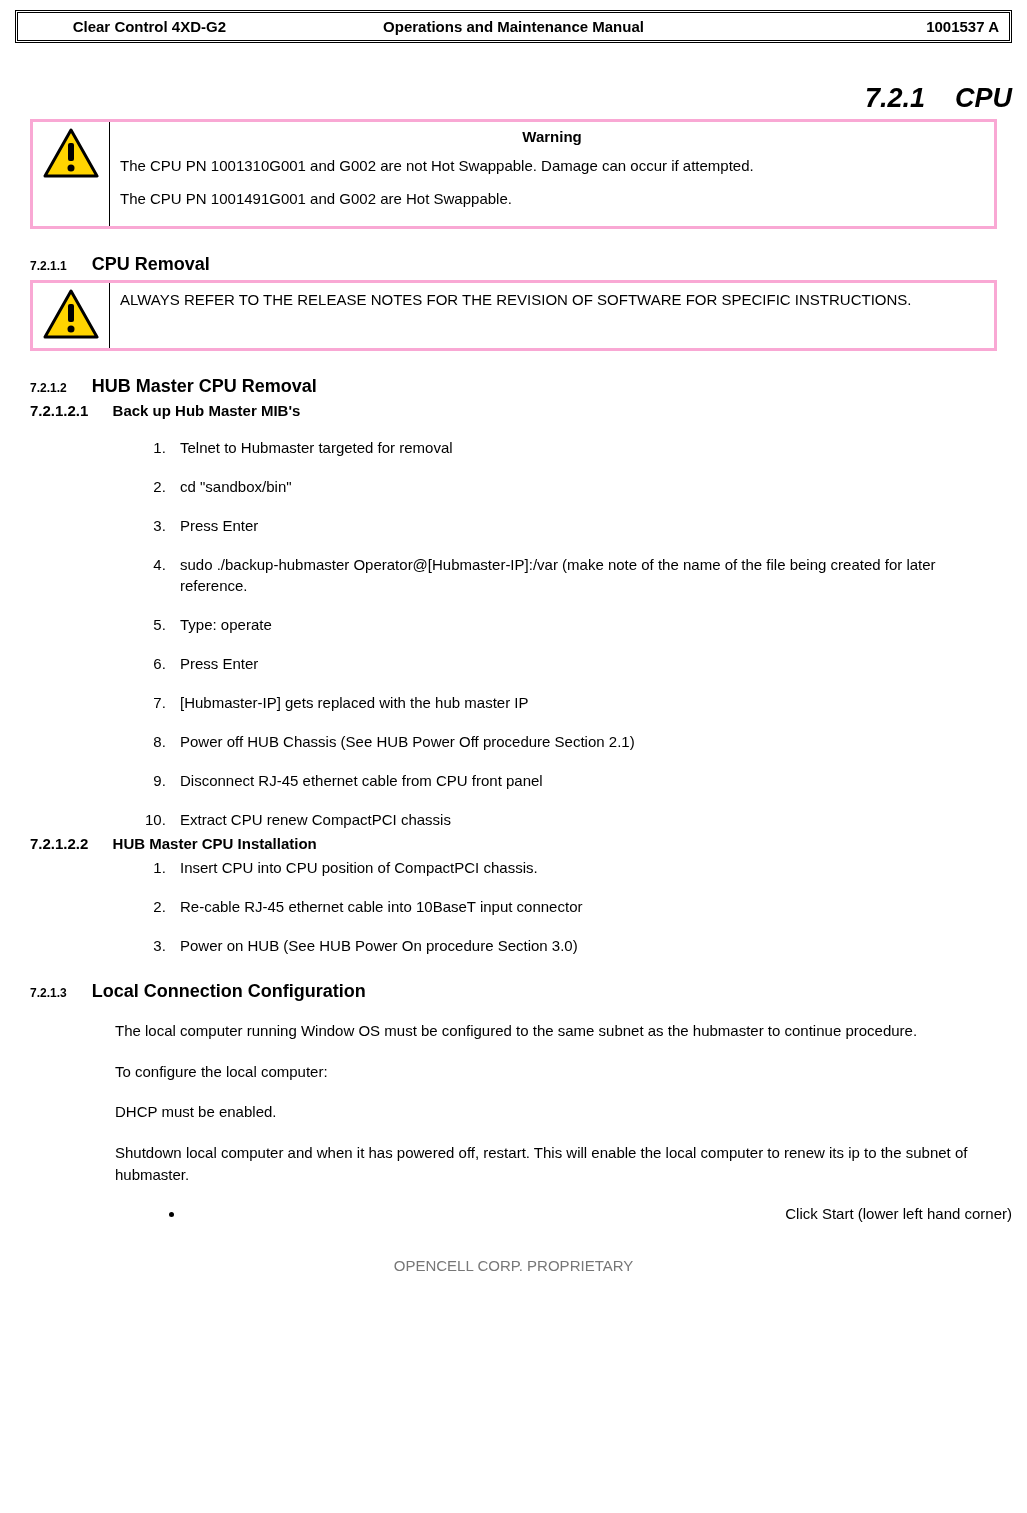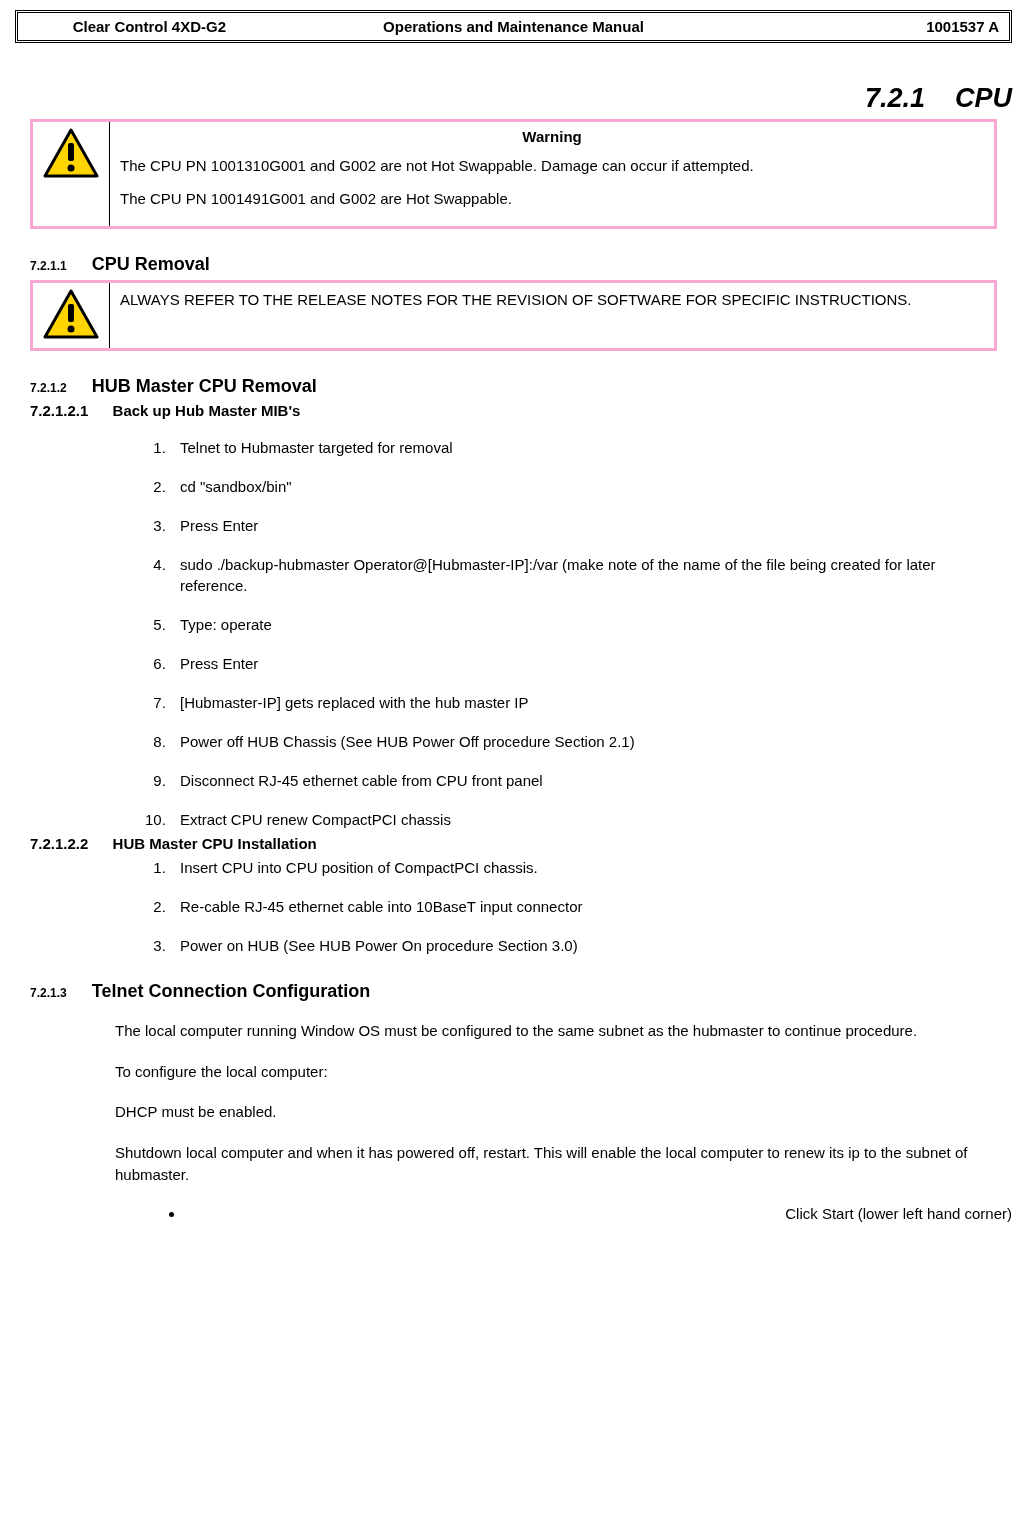--- a/index.html
+++ b/index.html
@@ -173,26 +173,27 @@
 </div>
 
 <ol class="steps tight">
   <li>Insert CPU into CPU position of CompactPCI chassis.</li>
   <li>Re-cable RJ-45 ethernet cable into 10BaseT input connector</li>
   <li>Power on HUB (See HUB Power On procedure Section 3.0)</li>
 </ol>
 
 <div class="h3">
   <span class="num">7.2.1.3</span>
-  <span>Telnet Connection Configuration</span>
+  <span>Local Connection Configuration</span>
 </div>
 
 <p class="para">The local computer running Window OS must be configured to the same subnet as the hubmaster to continue procedure.</p>
 <p class="para">To configure the local computer:</p>
 <p class="para">DHCP must be enabled.</p>
 <p class="para">Shutdown local computer and when it has powered off, restart.  This will enable the local computer to renew its ip to the subnet of hubmaster.</p>
 
 <ul class="bullets">
   <li>Click Start (lower left hand corner)</li>
 </ul>
 
 <div class="footer">
+  <div>OPENCELL CORP.  PROPRIETARY</div>
 </div>
 
 </body></html>

